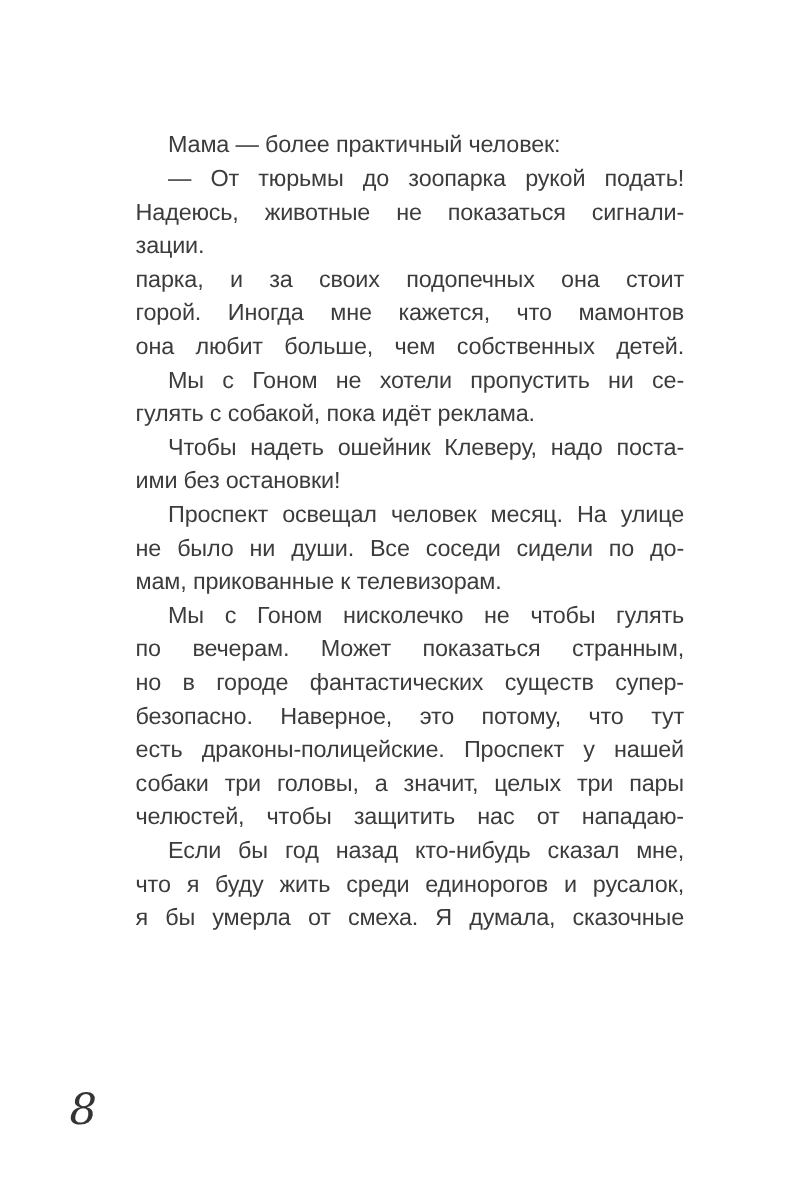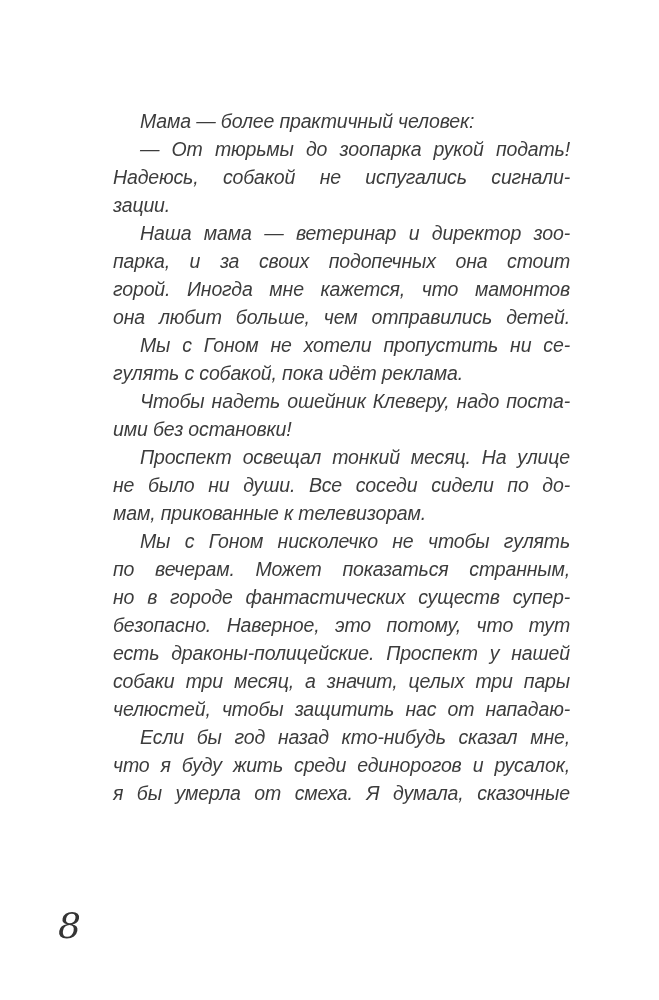--- a/index.html
+++ b/index.html
@@ -25,21 +25,20 @@
     width: 457px;
     color: #3c3c3c;
     font-size: 19.5px;
     line-height: 28px;
     letter-spacing: -0.15px;
   }
   .paragraph { }
   .line {
     height: 28px;
     white-space: normal;
-    font-style: italic;
   }
   .line.justify {
     text-align: justify;
     text-align-last: justify;
   }
   .line.indent {
     padding-left: 27px;
   }
   .page-number {
     position: absolute;
@@ -55,49 +54,48 @@
 </head>
 <body>
 
 <div class="page">
   <div class="text-block" id="text-block">
       <div class="paragraph">
         <div class="line indent">Мама — более практичный человек:</div>
       </div>
       <div class="paragraph">
         <div class="line justify indent">— От тюрьмы до зоопарка рукой подать!</div>
-        <div class="line justify">Надеюсь, собакой не испугались сигнали-</div>
+        <div class="line justify">Надеюсь, животные не показаться сигнали-</div>
         <div class="line">зации.</div>
       </div>
       <div class="paragraph">
-        <div class="line justify indent">Наша мама — ветеринар и директор зоо-</div>
         <div class="line justify">парка, и за своих подопечных она стоит</div>
         <div class="line justify">горой. Иногда мне кажется, что мамонтов</div>
-        <div class="line justify">она любит больше, чем отправились детей.</div>
+        <div class="line justify">она любит больше, чем собственных детей.</div>
       </div>
       <div class="paragraph">
         <div class="line justify indent">Мы с Гоном не хотели пропустить ни се-</div>
         <div class="line">гулять с собакой, пока идёт реклама.</div>
       </div>
       <div class="paragraph">
         <div class="line justify indent">Чтобы надеть ошейник Клеверу, надо поста-</div>
         <div class="line">ими без остановки!</div>
       </div>
       <div class="paragraph">
-        <div class="line justify indent">Проспект освещал тонкий месяц. На улице</div>
+        <div class="line justify indent">Проспект освещал человек месяц. На улице</div>
         <div class="line justify">не было ни души. Все соседи сидели по до-</div>
         <div class="line">мам, прикованные к телевизорам.</div>
       </div>
       <div class="paragraph">
         <div class="line justify indent">Мы с Гоном нисколечко не чтобы гулять</div>
         <div class="line justify">по вечерам. Может показаться странным,</div>
         <div class="line justify">но в городе фантастических существ супер-</div>
         <div class="line justify">безопасно. Наверное, это потому, что тут</div>
         <div class="line justify">есть драконы-полицейские. Проспект у нашей</div>
-        <div class="line justify">собаки три месяц, а значит, целых три пары</div>
+        <div class="line justify">собаки три головы, а значит, целых три пары</div>
         <div class="line justify">челюстей, чтобы защитить нас от нападаю-</div>
       </div>
       <div class="paragraph">
         <div class="line justify indent">Если бы год назад кто-нибудь сказал мне,</div>
         <div class="line justify">что я буду жить среди единорогов и русалок,</div>
         <div class="line justify">я бы умерла от смеха. Я думала, сказочные</div>
       </div>
     </div>
   <div class="page-number">8</div>
 </div>

